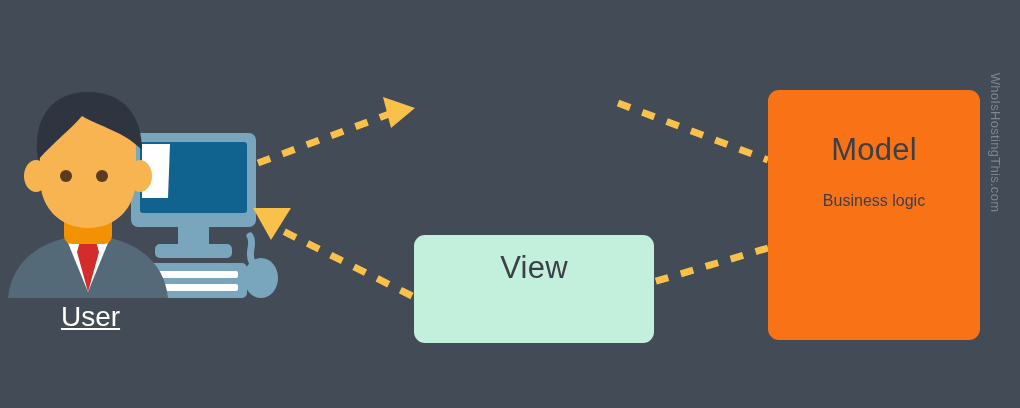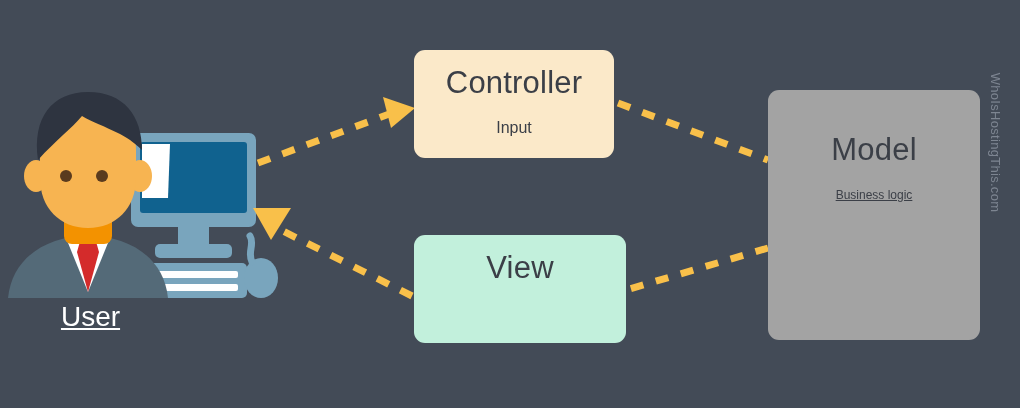--- a/index.html
+++ b/index.html
@@ -41,35 +41,35 @@
     left: 414px; top: 50px;
     width: 200px; height: 108px;
     background: #fbe9c9;
     padding-top: 13px;
   }
   #node-controller .title { font-size: 31px; line-height: 40px; }
   #node-controller .subtitle { font-size: 16px; line-height: 22px; margin-top: 14px; }
 
   #node-view {
     left: 414px; top: 235px;
-    width: 212px; height: 108px;
+    width: 240px; height: 108px;
     background: #c2f0dc;
     padding-top: 13px;
   }
   #node-view .title { font-size: 31px; line-height: 40px; }
   #node-view .subtitle { font-size: 16px; line-height: 22px; margin-top: 14px; }
 
   #node-model {
     left: 768px; top: 90px;
     width: 212px; height: 250px;
-    background: #a3a3a3;
+    background: #f97316;
     padding-top: 40px;
   }
   #node-model .title { font-size: 31px; line-height: 40px; }
-  #node-model .subtitle { font-size: 12px; line-height: 22px; margin-top: 14px; text-decoration: underline; }
+  #node-model .subtitle { font-size: 16px; line-height: 22px; margin-top: 20px; }
 
   
   #user-label {
     position: absolute;
     left: 8px; top: 298px;
     width: 165px;
     text-align: center;
     color: #ffffff;
     font-size: 28px;
     line-height: 38px;
@@ -161,24 +161,20 @@
     <line x1="618" y1="103" x2="768" y2="160" stroke="#f9c04a" stroke-width="7" stroke-linecap="butt" stroke-dasharray="13 13"></line>
 
     <line x1="768" y1="248" x2="616" y2="293" stroke="#f9c04a" stroke-width="7" stroke-linecap="butt" stroke-dasharray="13 13"></line>
 
     <line x1="412" y1="296" x2="283" y2="231" stroke="#f9c04a" stroke-width="7" stroke-linecap="butt" stroke-dasharray="13 13"></line>
     <polygon points="253,208 291,208 271,240" fill="#f9c04a"></polygon>
   </svg>
 
   <div id="user-label">User</div>
 
-  <div class="node" id="node-controller">
-    <div class="title">Controller</div>
-    <div class="subtitle">Input</div>
-  </div>
 
   <div class="node" id="node-view">
     <div class="title">View</div>
   </div>
 
   <div class="node" id="node-model">
     <div class="title">Model</div>
     <div class="subtitle">Business logic</div>
   </div>
 

